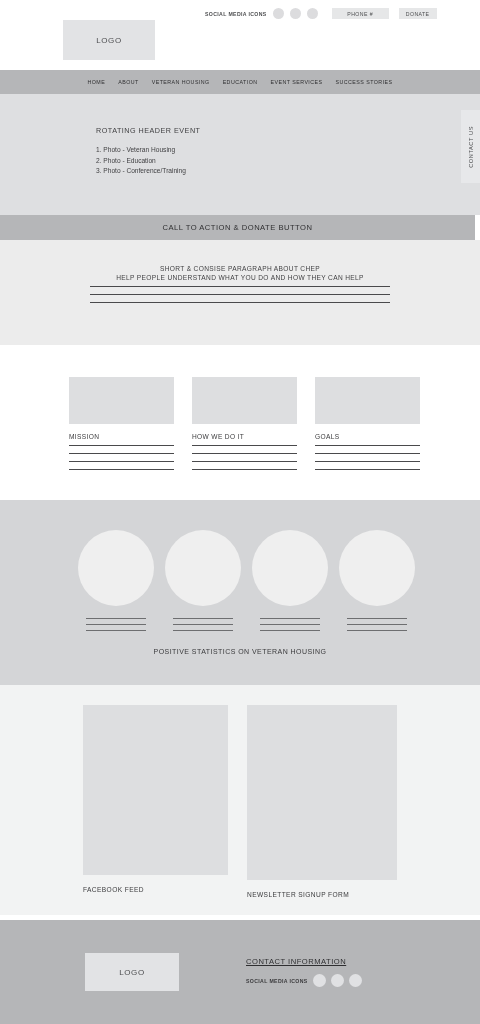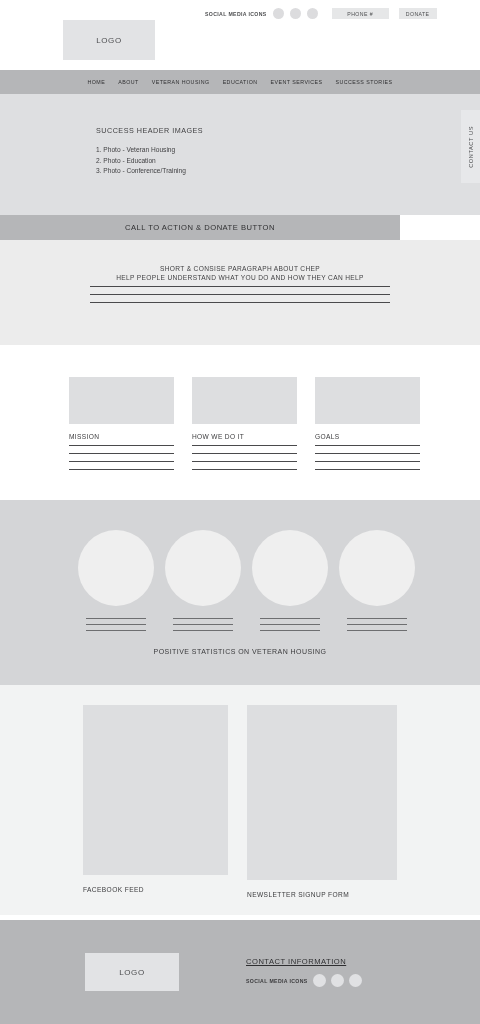--- a/index.html
+++ b/index.html
@@ -141,21 +141,21 @@
     font-size: 5.6px;
     letter-spacing: .6px;
     color: #4d4e50;
     white-space: nowrap;
   }
 
   
   .cta {
     position: absolute;
     left: 0; top: 215px;
-    width: 400px; height: 25px;
+    width: 475px; height: 25px;
     background: #b5b6b8;
     display: flex;
     align-items: center;
     justify-content: center;
   }
   .cta span {
     font-size: 7.6px;
     letter-spacing: .5px;
     color: #2f2f31;
   }
@@ -331,21 +331,21 @@
 <nav class="navbar">
   <span class="nav-item">HOME</span>
   <span class="nav-item">ABOUT</span>
   <span class="nav-item">VETERAN HOUSING</span>
   <span class="nav-item">EDUCATION</span>
   <span class="nav-item">EVENT SERVICES</span>
   <span class="nav-item">SUCCESS STORIES</span>
 </nav>
 
 <section class="hero">
-  <div class="hero-title">SUCCESS HEADER IMAGES</div>
+  <div class="hero-title">ROTATING HEADER EVENT</div>
   <div class="hero-list">
     <div>1. Photo - Veteran Housing</div>
     <div>2. Photo - Education</div>
     <div>3. Photo - Conference/Training</div>
   </div>
 </section>
 
 <div class="contact-tab">
   <span>CONTACT US</span>
 </div>

